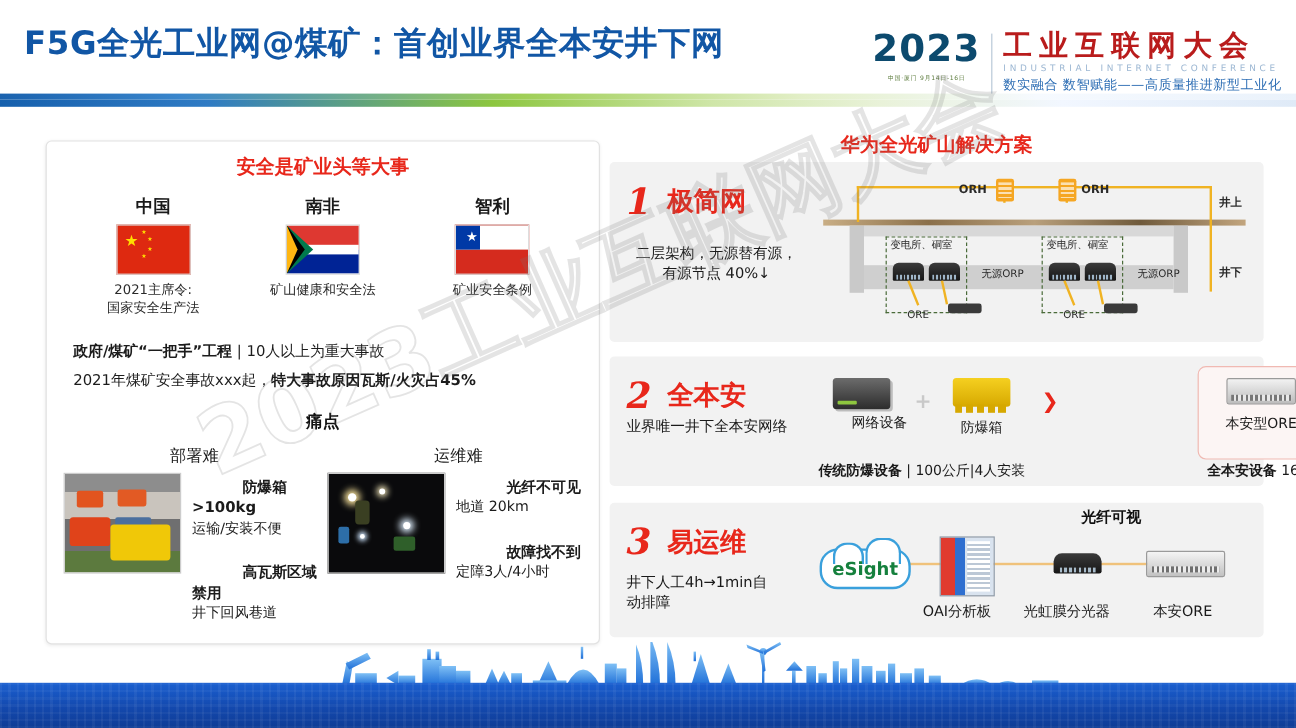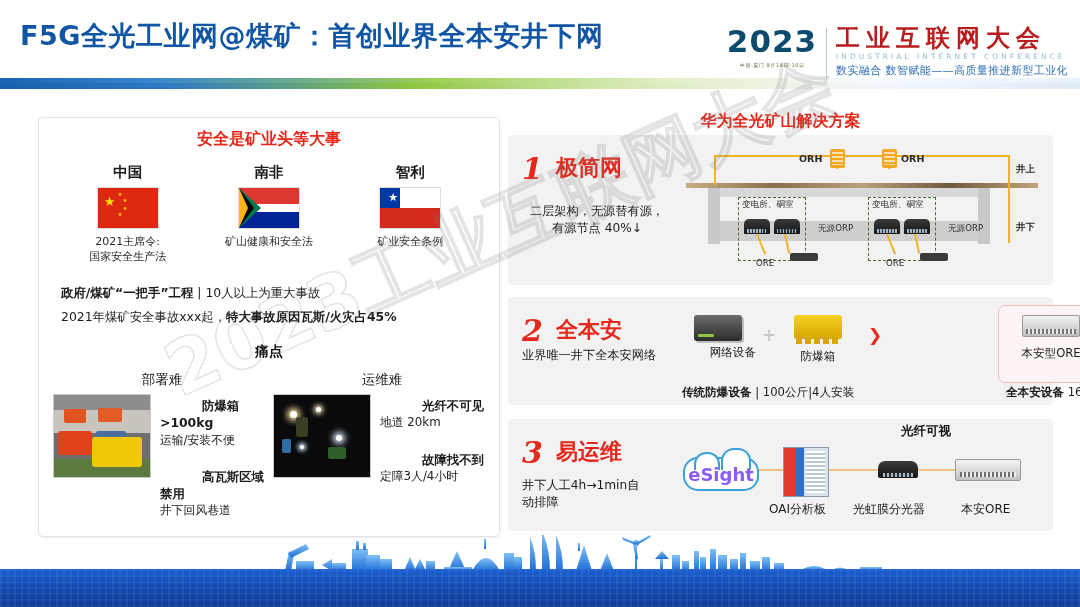--- a/index.html
+++ b/index.html
@@ -145,21 +145,21 @@
   .exbox:after{content:"";position:absolute;left:2px;bottom:-5px;width:44px;height:7px;
      background:repeating-linear-gradient(90deg,#d6a800 0 6px,transparent 6px 9px);}
   .oresw{width:56px;height:20px;margin:0 auto;position:relative;
      background:linear-gradient(#f2f2f2,#bdbdbd);border:1px solid #9a9a9a;border-radius:2px;}
   .oresw:after{content:"";position:absolute;left:3px;bottom:2px;width:50px;height:5px;
      background:repeating-linear-gradient(90deg,#777 0 2px,#e8e8e8 2px 4px);}
 
   
   #d3{position:absolute;left:175px;top:12px;width:360px;height:96px;}
   .esight{position:absolute;left:0;top:26px;width:72px;height:30px;border:2px solid #3aa0dc;
-     border-radius:15px;color:#8b5cf6;font-size:18px;font-weight:700;
+     border-radius:15px;color:#15803d;font-size:15px;font-weight:700;
      display:flex;align-items:center;justify-content:center;background:#fff;}
   .esight:before{content:"";position:absolute;left:9px;top:-7px;width:22px;height:16px;
      border:2px solid #3aa0dc;border-bottom:none;border-radius:12px 12px 0 0;background:#fff;}
   .esight:after{content:"";position:absolute;left:36px;top:-11px;width:26px;height:20px;
      border:2px solid #3aa0dc;border-bottom:none;border-radius:13px 13px 0 0;background:#fff;}
   .esight span{position:relative;z-index:2;}
   .oai{position:absolute;left:100px;top:16px;width:44px;height:48px;
      background:linear-gradient(90deg,#e03b2f 0 26%,#2f6fd0 26% 46%,#d9e3ef 46% 100%);
      border:1px solid #8e9aa8;}
   .oai:after{content:"";position:absolute;left:22px;top:3px;width:19px;height:42px;

